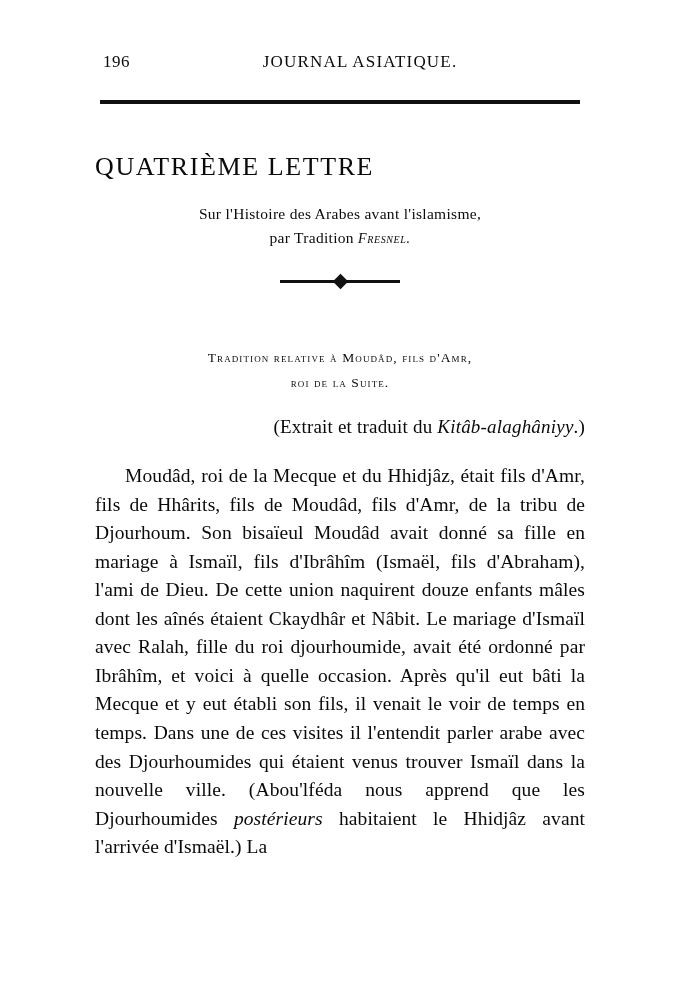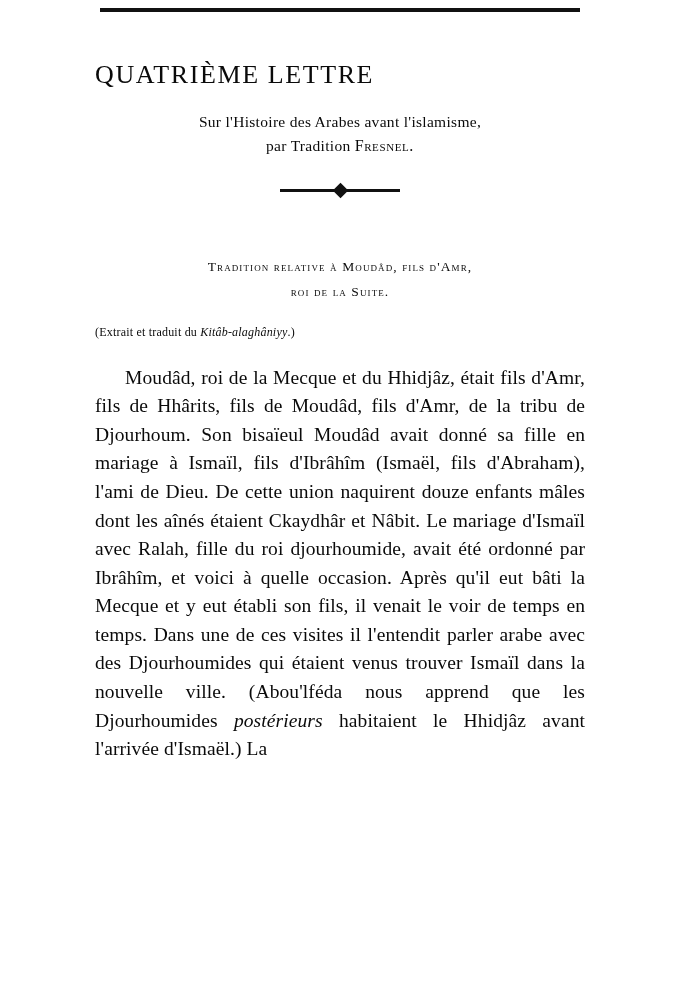--- a/index.html
+++ b/index.html
@@ -62,22 +62,23 @@
   }
   .subtitle {
     text-align: center;
     font-size: 15.5px;
     line-height: 1.55;
     margin-top: 20px;
     letter-spacing: 0.3px;
   }
   .subtitle .smallcaps {
     font-variant: small-caps;
-    font-size: 16px;
+    font-size: 14px;
     letter-spacing: 0.6px;
+    font-style: italic;
   }
   .suite {
     text-align: center;
     font-size: 14px;
     margin-top: 22px;
     letter-spacing: 0.4px;
   }
 
   
   .ornament {
@@ -108,22 +109,22 @@
   
   .section-head {
     text-align: center;
     font-variant: small-caps;
     font-size: 13.5px;
     letter-spacing: 1.1px;
     line-height: 1.85;
     margin-top: 60px;
   }
   .extrait {
-    text-align: left;
-    font-size: 12px;
+    text-align: right;
+    font-size: 19px;
     margin-top: 20px;
     letter-spacing: 0.2px;
   }
   .extrait i {
     font-style: italic;
   }
 
   
   .body-text {
     margin-top: 24px;
@@ -139,20 +140,24 @@
   }
   .body-text i {
     font-style: italic;
   }
 </style>
 </head>
 <body>
 
 <div class="page">
 
+  <div class="runhead">
+    <div class="folio">196</div>
+    <div class="runtitle">JOURNAL ASIATIQUE.</div>
+  </div>
 
   <div class="rule-thick"></div>
 
   <div class="title">QUATRIÈME LETTRE</div>
 
   <div class="subtitle">
     <div>Sur l'Histoire des Arabes avant l'islamisme,</div>
     <div><span>par Tradition </span><span class="smallcaps">Fresnel.</span></div>
   </div>
 

